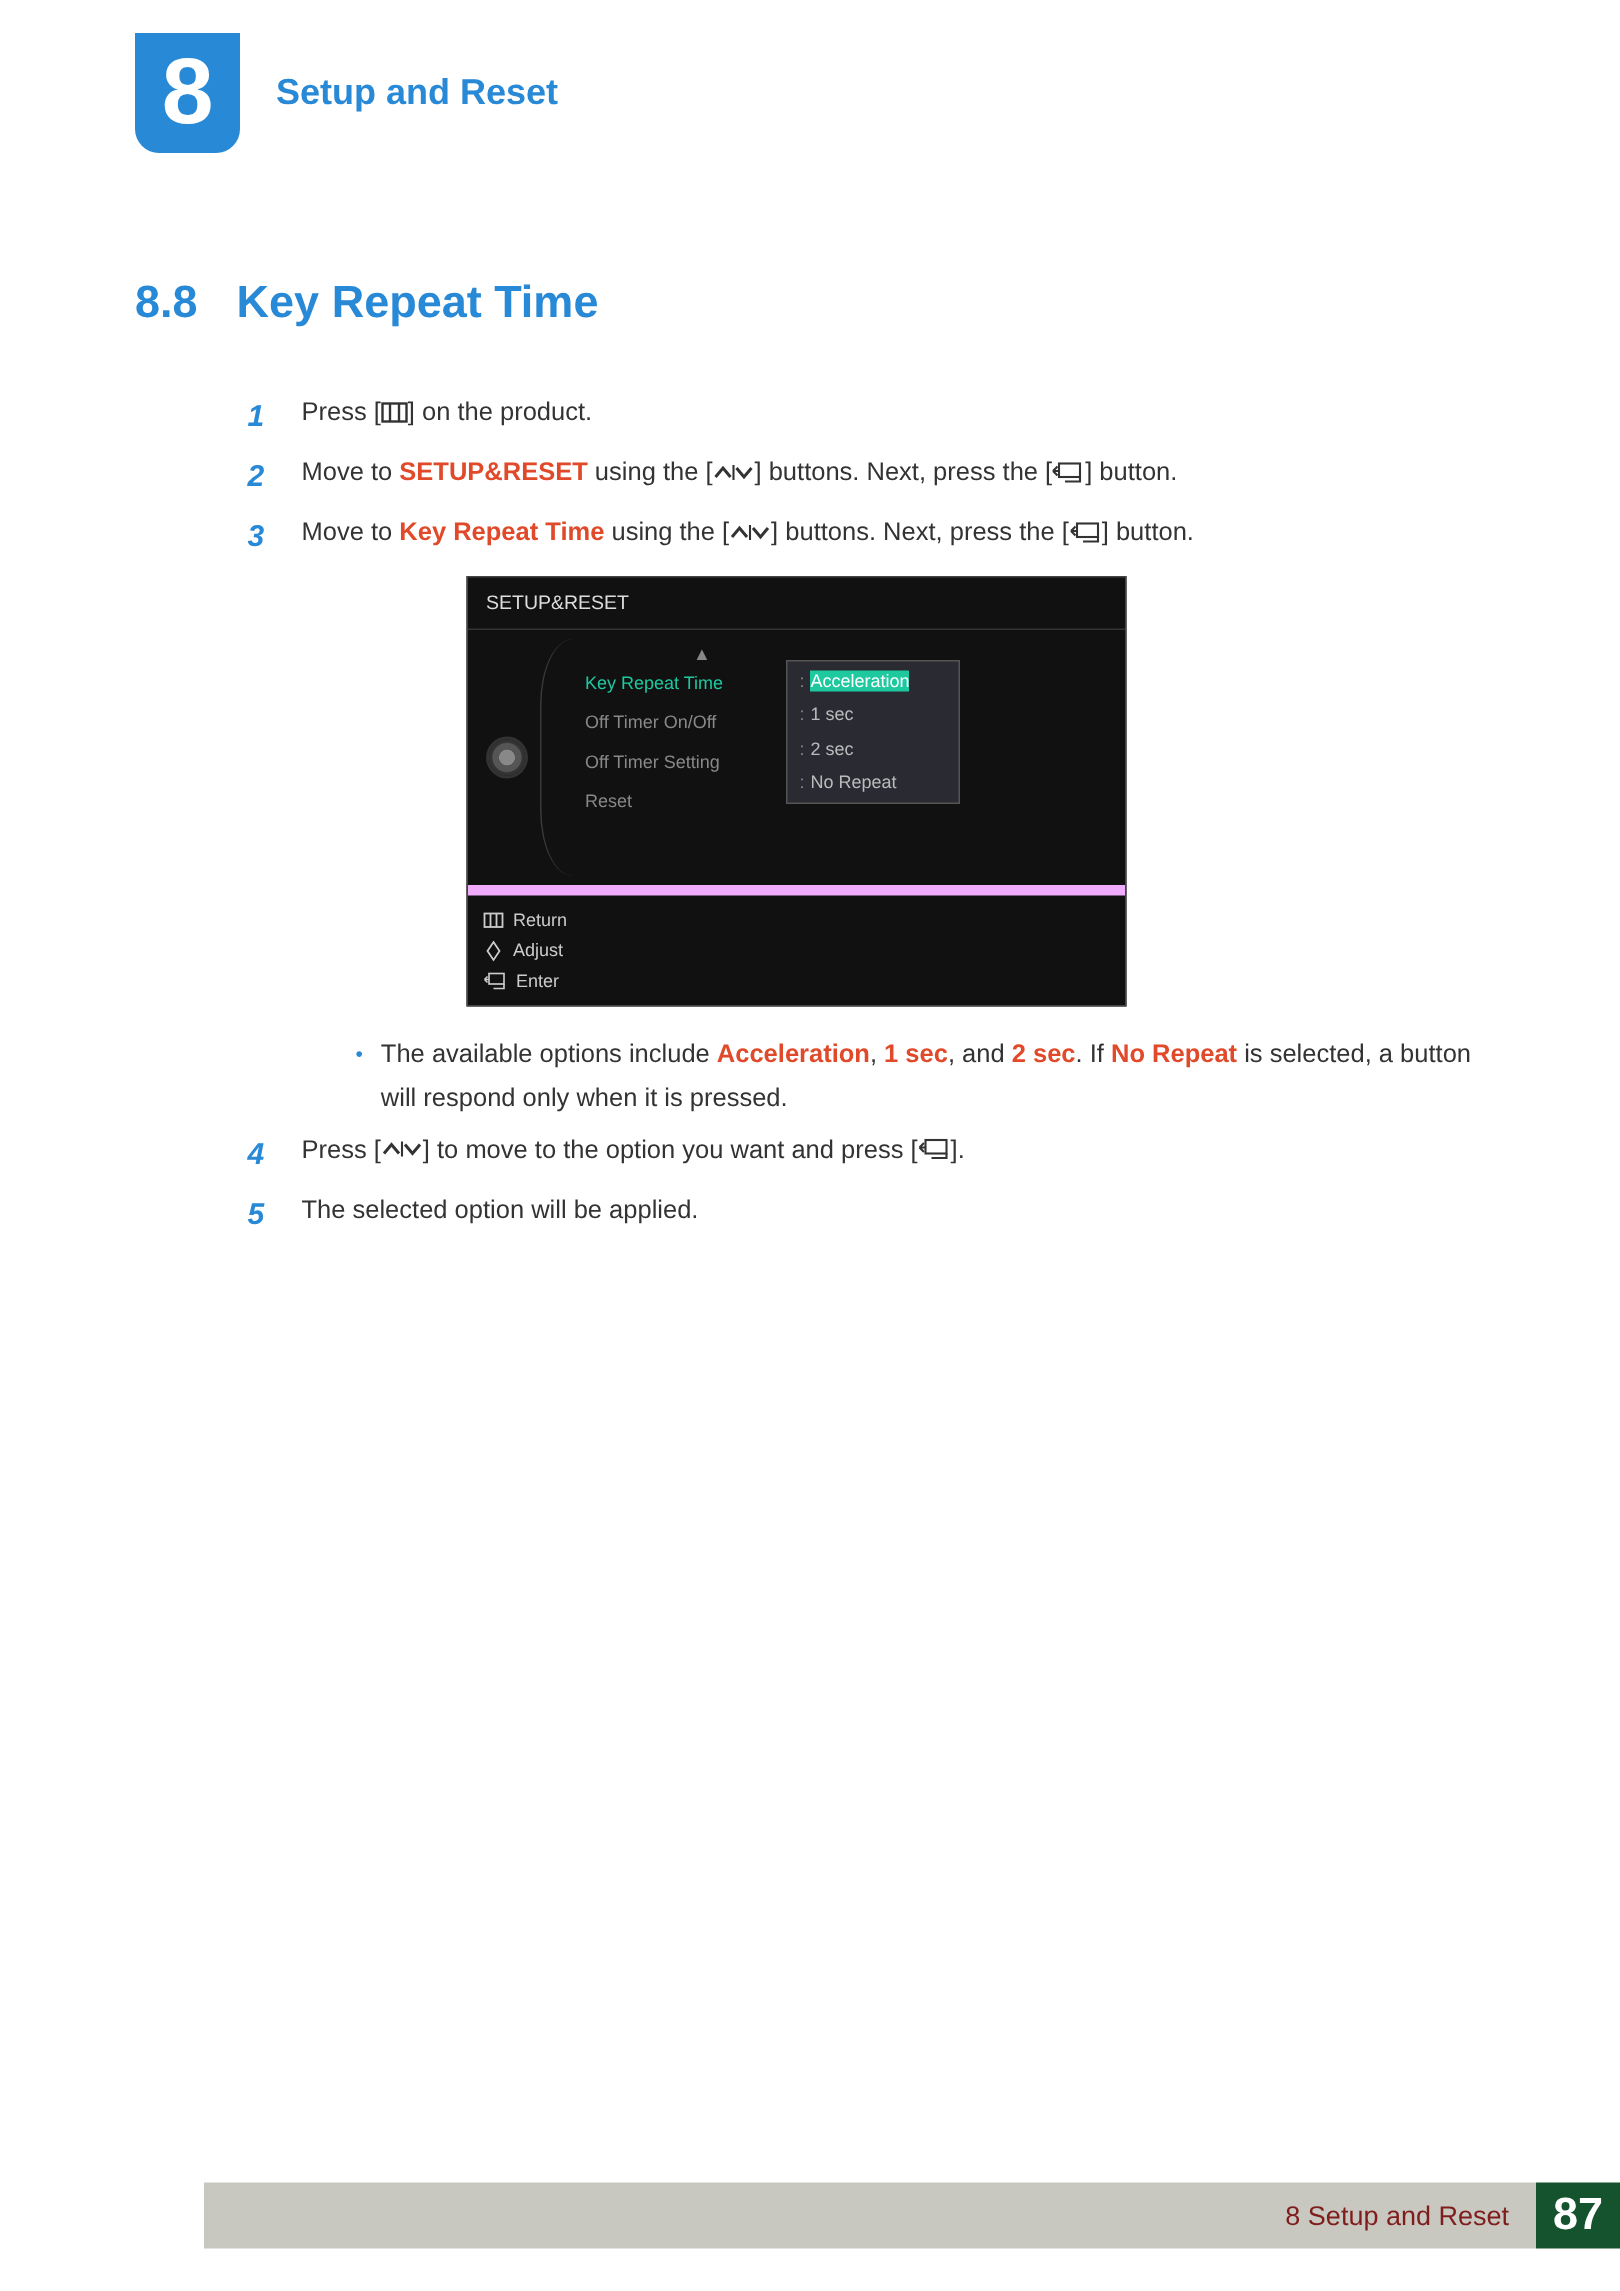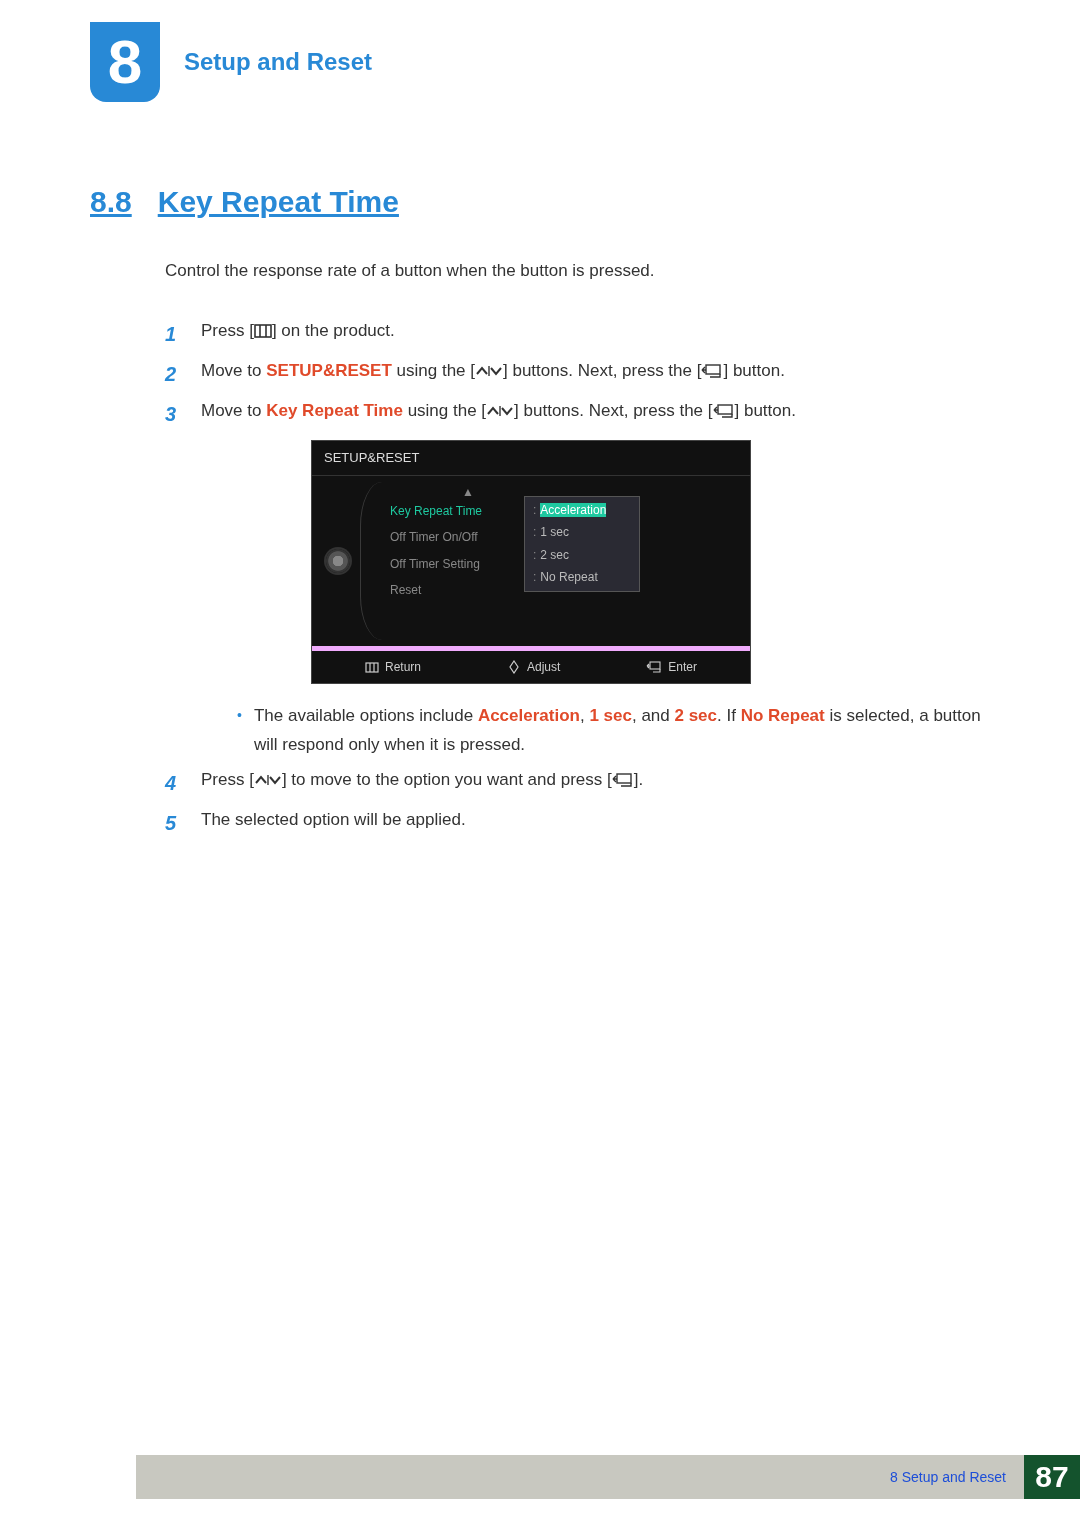--- a/index.html
+++ b/index.html
@@ -43,21 +43,20 @@
     position: absolute;
     top: 185px;
     left: 90px;
     right: 90px;
   }
   .section-title {
     color: #2889d6;
     font-size: 30px;
     font-weight: bold;
     margin-bottom: 42px;
-    text-decoration: underline;
   }
   .section-num { margin-right: 26px; }
   .intro {
     font-size: 17px;
     color: #333;
     margin-left: 75px;
     margin-bottom: 36px;
   }
   .subsection-title {
     color: #2889d6;
@@ -154,23 +153,24 @@
   .opt-box .sel { background:#1ec9a0; color:#fff; }
   .osd-up {
     position:absolute;
     top:6px; left:150px;
     color:#888; font-size:12px;
   }
   .osd-footer {
     display:flex;
     justify-content: space-around;
     padding:6px 10px;
-    border-top:5px solid #f0abfc;
+    border-top:7px solid #f0abfc;
     color:#ccc;
     font-size:12px;
+    flex-direction:column;
   }
   .osd-footer span { display:flex; align-items:center; gap:6px;}
   .colon { color:#888; padding-right:4px;}
   .bullet-list { margin-left:36px; margin-top:4px;}
   .bullet {
     display:flex; gap:12px; font-size:17px; line-height:1.7;
   }
   .bullet-dot { color:#2889d6; font-size:14px; line-height:1.9;}
   .footer-bar {
     position:absolute;
@@ -180,22 +180,22 @@
     display:flex;
     align-items:stretch;
   }
   .footer-strip {
     flex:1;
     background:#c8c8c0;
     display:flex;
     align-items:center;
     justify-content:flex-end;
     padding-right:18px;
-    color:#1d4ed8;
-    font-size:14px;
+    color:#7f1d1d;
+    font-size:18px;
     margin-left:46px;
   }
   .footer-page {
     width:56px;
     background:#14532d;
     color:#fff;
     font-size:30px;
     font-weight:bold;
     display:flex;
     align-items:center;
@@ -212,21 +212,20 @@
   </div>
   <div class="chapter-title">Setup and Reset</div>
 </div>
 
 <div class="section">
 
   <h2 class="section-title">
     <span class="section-num">8.8</span><span>Key Repeat Time</span>
   </h2>
 
-  <p class="intro">Control the response rate of a button when the button is pressed.</p>
 
 
   <div class="steps">
 
     <div class="step">
       <div class="step-num">1</div>
       <div class="step-body">
         <span>Press [</span><span class="icon-inline">
             <svg width="18" height="14" viewBox="0 0 18 14">
               <rect x="1" y="1" width="16" height="12" fill="none" stroke="#333" stroke-width="1.6"></rect>

